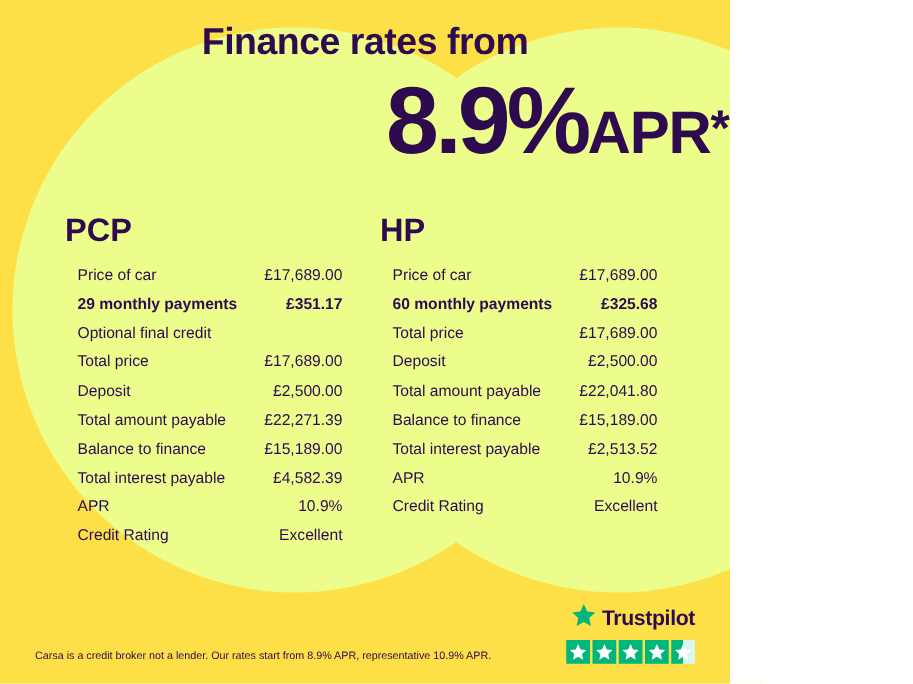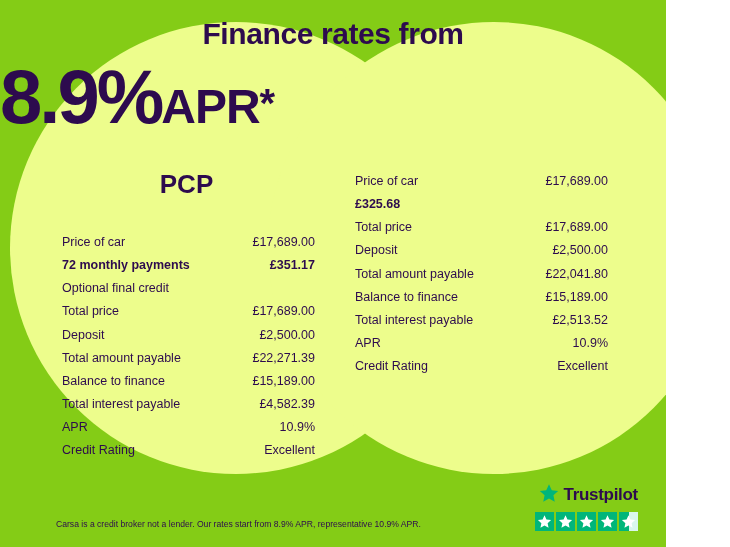--- a/index.html
+++ b/index.html
@@ -4,23 +4,23 @@
 <style>
   * { box-sizing: border-box; margin: 0; padding: 0; }
   html, body {
     width: 730px;
     height: 547px;
     overflow: hidden;
     font-family: "Liberation Sans", sans-serif;
   }
   .poster {
     position: relative;
-    width: 666px;
+    width: 584px;
     height: 547px;
-    background: #84cc16;
+    background: #fde047;
     overflow: hidden;
   }
   
   .circle {
     position: absolute;
     border-radius: 50%;
     background: #edfd8c;
   }
   .circle-left {
     width: 452px;
@@ -42,21 +42,21 @@
   }
   .headline {
     text-align: center;
     color: #2d0b4e;
     font-weight: bold;
     font-size: 30px;
     letter-spacing: -0.4px;
     padding-top: 17px;
   }
   .bigrate {
-    text-align: left;
+    text-align: right;
     color: #2d0b4e;
     font-weight: bold;
     line-height: 0.95;
     margin-top: 10px;
   }
   .bigrate .num {
     font-size: 76px;
     letter-spacing: -3px;
   }
   .bigrate .apr {
@@ -71,25 +71,25 @@
   .columns {
     display: flex;
     margin-top: 36px;
     padding: 0 40px;
   }
   .col {
     width: 50%;
     padding: 0 12px;
   }
   .col-title {
-    text-align: center;
+    text-align: left;
     color: #2d0b4e;
     font-weight: bold;
     font-size: 26px;
-    margin-bottom: 30px;
+    margin-bottom: 8px;
   }
   .row {
     display: flex;
     justify-content: space-between;
     align-items: baseline;
     color: #2d0b4e;
     font-size: 12.5px;
     padding: 4.6px 0;
   }
   .row .label { text-align: left; }
@@ -108,21 +108,20 @@
     display: flex;
     align-items: flex-end;
     justify-content: space-between;
     z-index: 4;
   }
   .disclaimer {
     color: #2d0b4e;
     font-size: 8.6px;
     line-height: 1.55;
     max-width: 420px;
-    margin-left: 28px;
   }
   .trustpilot {
     text-align: left;
   }
   .tp-top {
     display: flex;
     align-items: center;
     justify-content: flex-end;
     gap: 5px;
   }
@@ -169,21 +168,21 @@
     <div class="columns">
 
       <div class="col col-left">
         <div class="col-title">PCP</div>
 
         <div class="row">
           <span class="label">Price of car</span>
           <span class="value">£17,689.00</span>
         </div>
         <div class="row strong">
-          <span class="label">72 monthly payments</span>
+          <span class="label">29 monthly payments</span>
           <span class="value">£351.17</span>
         </div>
         <div class="row">
           <span class="label">Optional final credit</span>
           <span class="value"></span>
         </div>
         <div class="row">
           <span class="label">Total price</span>
           <span class="value">£17,689.00</span>
         </div>
@@ -207,26 +206,28 @@
           <span class="label">APR</span>
           <span class="value">10.9%</span>
         </div>
         <div class="row">
           <span class="label">Credit Rating</span>
           <span class="value">Excellent</span>
         </div>
       </div>
 
       <div class="col col-right">
+        <div class="col-title">HP</div>
 
         <div class="row">
           <span class="label">Price of car</span>
           <span class="value">£17,689.00</span>
         </div>
         <div class="row strong">
+          <span class="label">60 monthly payments</span>
           <span class="value">£325.68</span>
         </div>
         <div class="row">
           <span class="label">Total price</span>
           <span class="value">£17,689.00</span>
         </div>
         <div class="row">
           <span class="label">Deposit</span>
           <span class="value">£2,500.00</span>
         </div>

